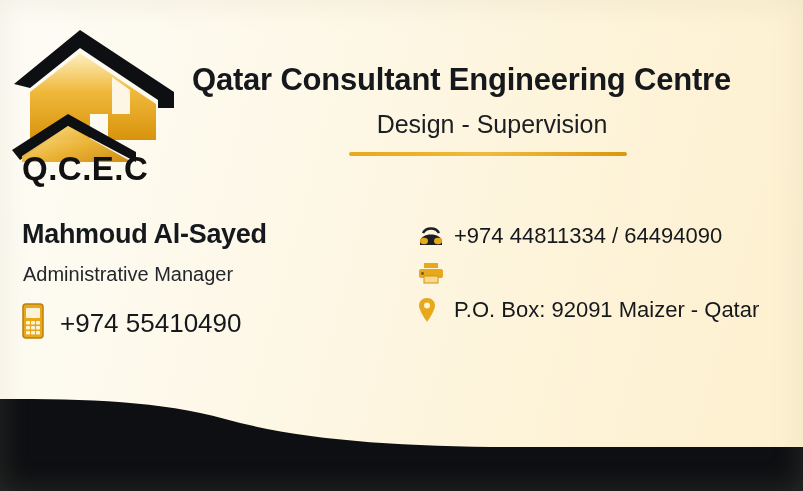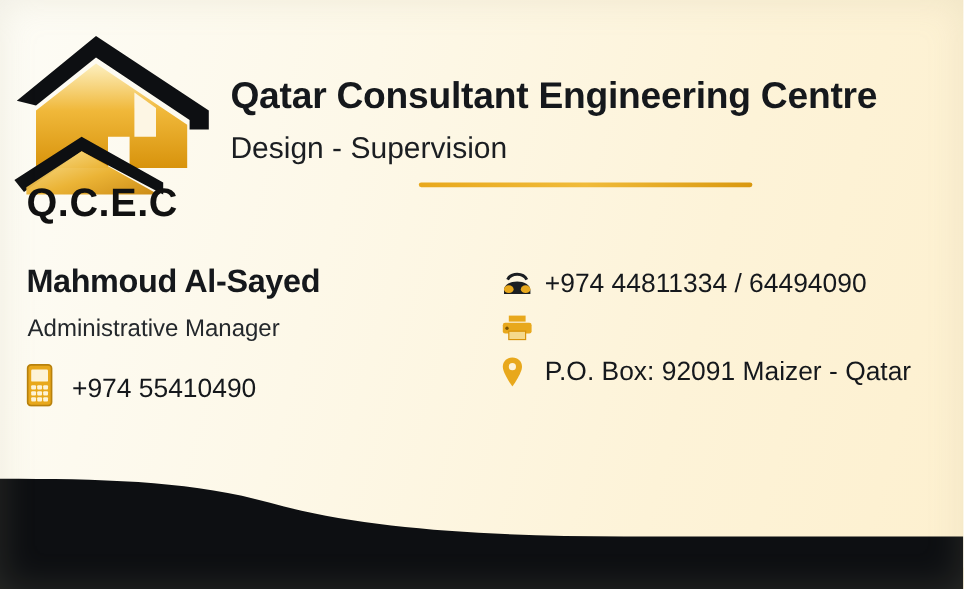--- a/index.html
+++ b/index.html
@@ -56,20 +56,21 @@
     font-weight: bold;
     color: #15181c;
     letter-spacing: -0.2px;
     white-space: nowrap;
   }
   .tagline {
     position: absolute;
     left: 192px;
     top: 110px;
     width: 600px;
+    text-align: center;
     font-size: 25px;
     color: #1b1e22;
   }
   .rule {
     position: absolute;
     left: 349px;
     top: 152px;
     width: 278px;
     height: 4px;
     background: linear-gradient(90deg, #e8a81c 0%, #f0bb3a 50%, #d9980f 100%);
@@ -95,21 +96,21 @@
   }
   .person-phone-row {
     position: absolute;
     left: 22px;
     top: 303px;
     display: flex;
     align-items: center;
     gap: 16px;
   }
   .person-phone-text {
-    font-size: 22px;
+    font-size: 26px;
     color: #15181c;
   }
 
   
   .contacts {
     position: absolute;
     left: 418px;
     top: 222px;
     display: flex;
     flex-direction: column;

